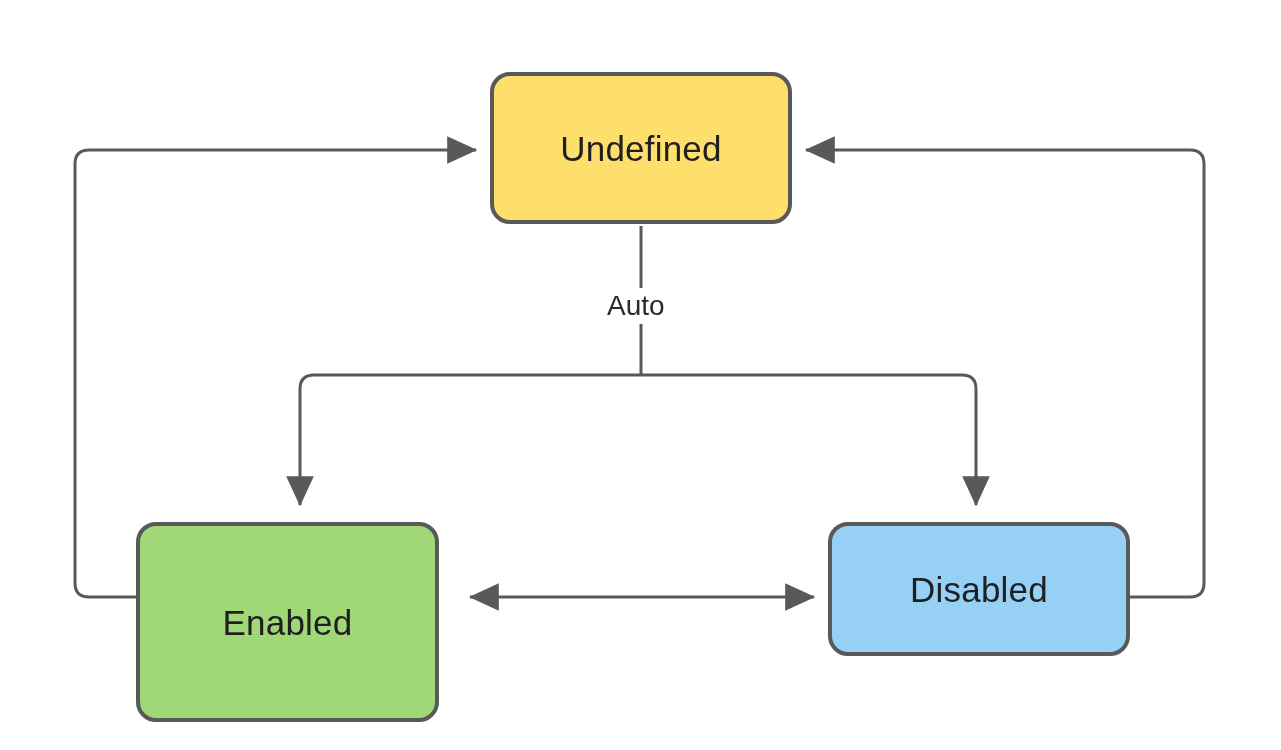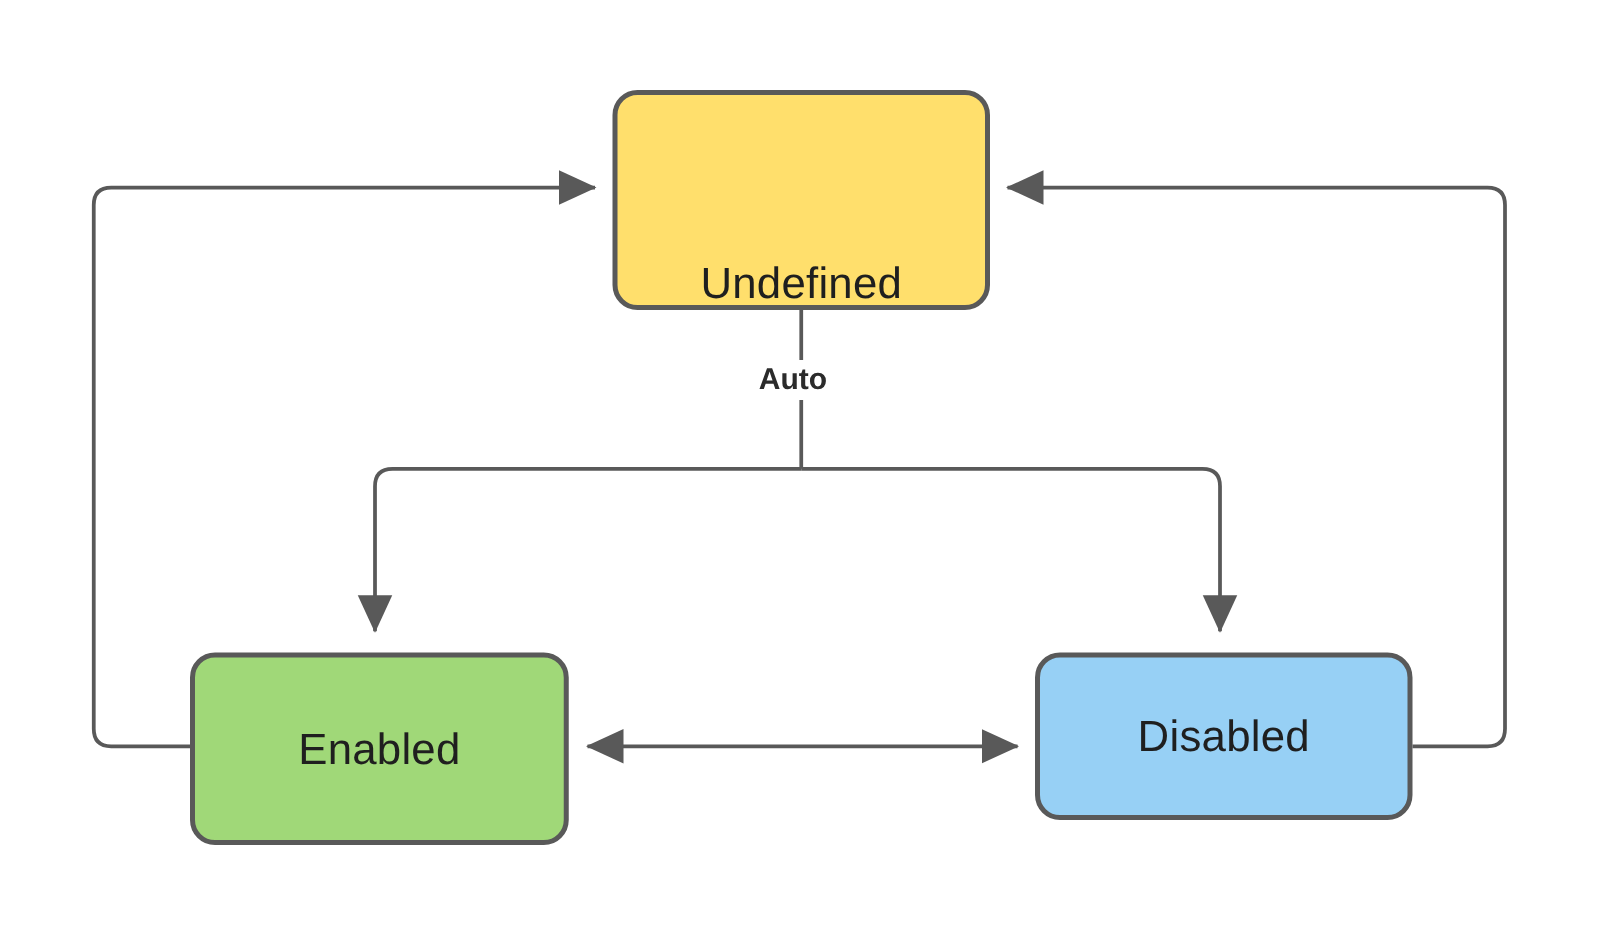--- a/index.html
+++ b/index.html
@@ -39,40 +39,39 @@
     font-weight: 400;
     color: #1f1f1f;
     letter-spacing: 0.2px;
     line-height: 1;
     white-space: nowrap;
   }
   #node-undefined {
     left: 490px;
     top: 72px;
     width: 302px;
-    height: 176px;
-    align-items: flex-end;
+    height: 152px;
   }
   #node-enabled {
-    left: 152px;
+    left: 136px;
     top: 522px;
     width: 303px;
-    height: 154px;
+    height: 200px;
   }
   #node-disabled {
     left: 828px;
     top: 522px;
     width: 302px;
     height: 134px;
   }
   .edge-label {
     position: absolute;
     font-family: "Liberation Sans", sans-serif;
-    font-size: 24px;
-    font-weight: bold;
+    font-size: 28px;
+    font-weight: normal;
     color: #2b2b2b;
     background: #ffffff;
     padding: 2px 7px;
     white-space: nowrap;
     line-height: 1.15;
   }
   #edge-label-auto {
     left: 600px;
     top: 288px;
   }

